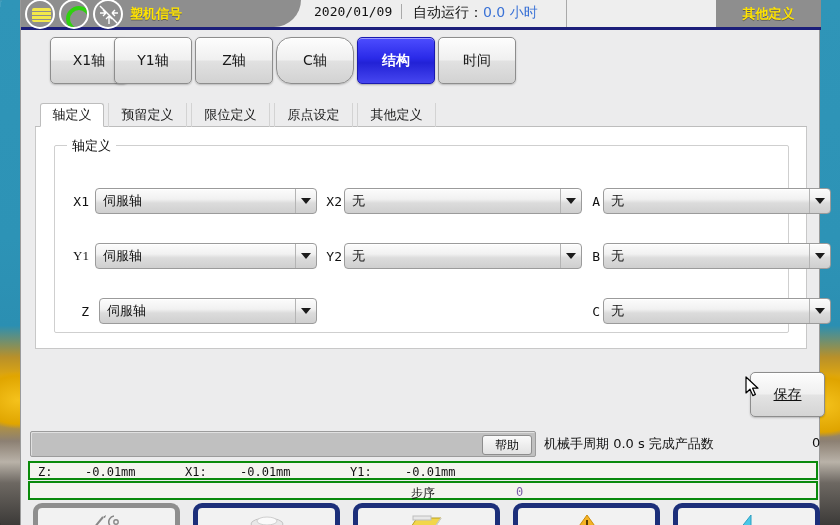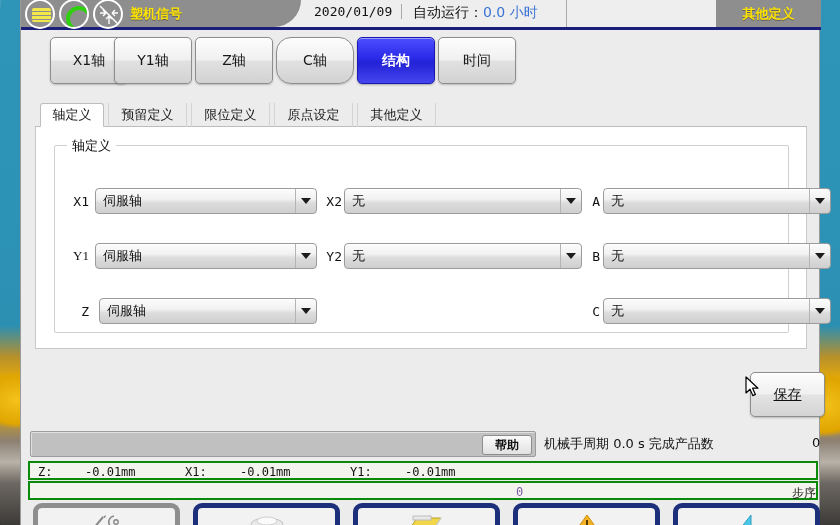--- a/index.html
+++ b/index.html
@@ -189,21 +189,20 @@
   }
   #cursor { position:absolute; left:724px; top:376px; z-index:40; pointer-events:none; }
 
   
   .msgbar {
     position:absolute; left:9px; top:431px; width:506px; height:26px;
     background:#c0c0c0;
     border:1px solid #9c9c9c;
     border-radius:2px;
     box-shadow:inset 1px 1px 0 rgba(255,255,255,.5);
-    font-weight:bold;
   }
   .helpbtn {
     position:absolute; right:3px; top:3px; width:50px; height:20px;
     border:1px solid #8d8d8d; border-radius:3px;
     background:linear-gradient(180deg,#fafafa,#e2e2e2);
     display:flex; align-items:center; justify-content:center;
     font-size:12px; color:#111; cursor:pointer;
   }
   .cyc {
     position:absolute; left:523px; top:435px;
@@ -213,21 +212,21 @@
 
   
   .greenbar {
     position:absolute; left:7px; width:790px;
     background:#f4f4ee; border:2px solid #0a8a0a;
   }
   #axis-readout { top:461px; height:19px; }
   #step-readout { top:481px; height:19px; }
   .ax { position:absolute; top:2px; font-family:"DejaVu Sans Mono", monospace; font-size:12px; color:#111; }
   #step-label {
-    position:absolute; left:0; right:0; top:2px; text-align:right;
+    position:absolute; left:0; right:0; top:2px; text-align:center;
     font-size:12px; color:#111;
   }
   #step-value {
     position:absolute; left:486px; top:2px;
     font-family:"DejaVu Sans Mono", monospace; font-size:12px; color:#7b5ea7;
   }
 
   
   .toolbar { position:absolute; left:0; top:503px; width:800px; height:22px; }
   .tbtn {

